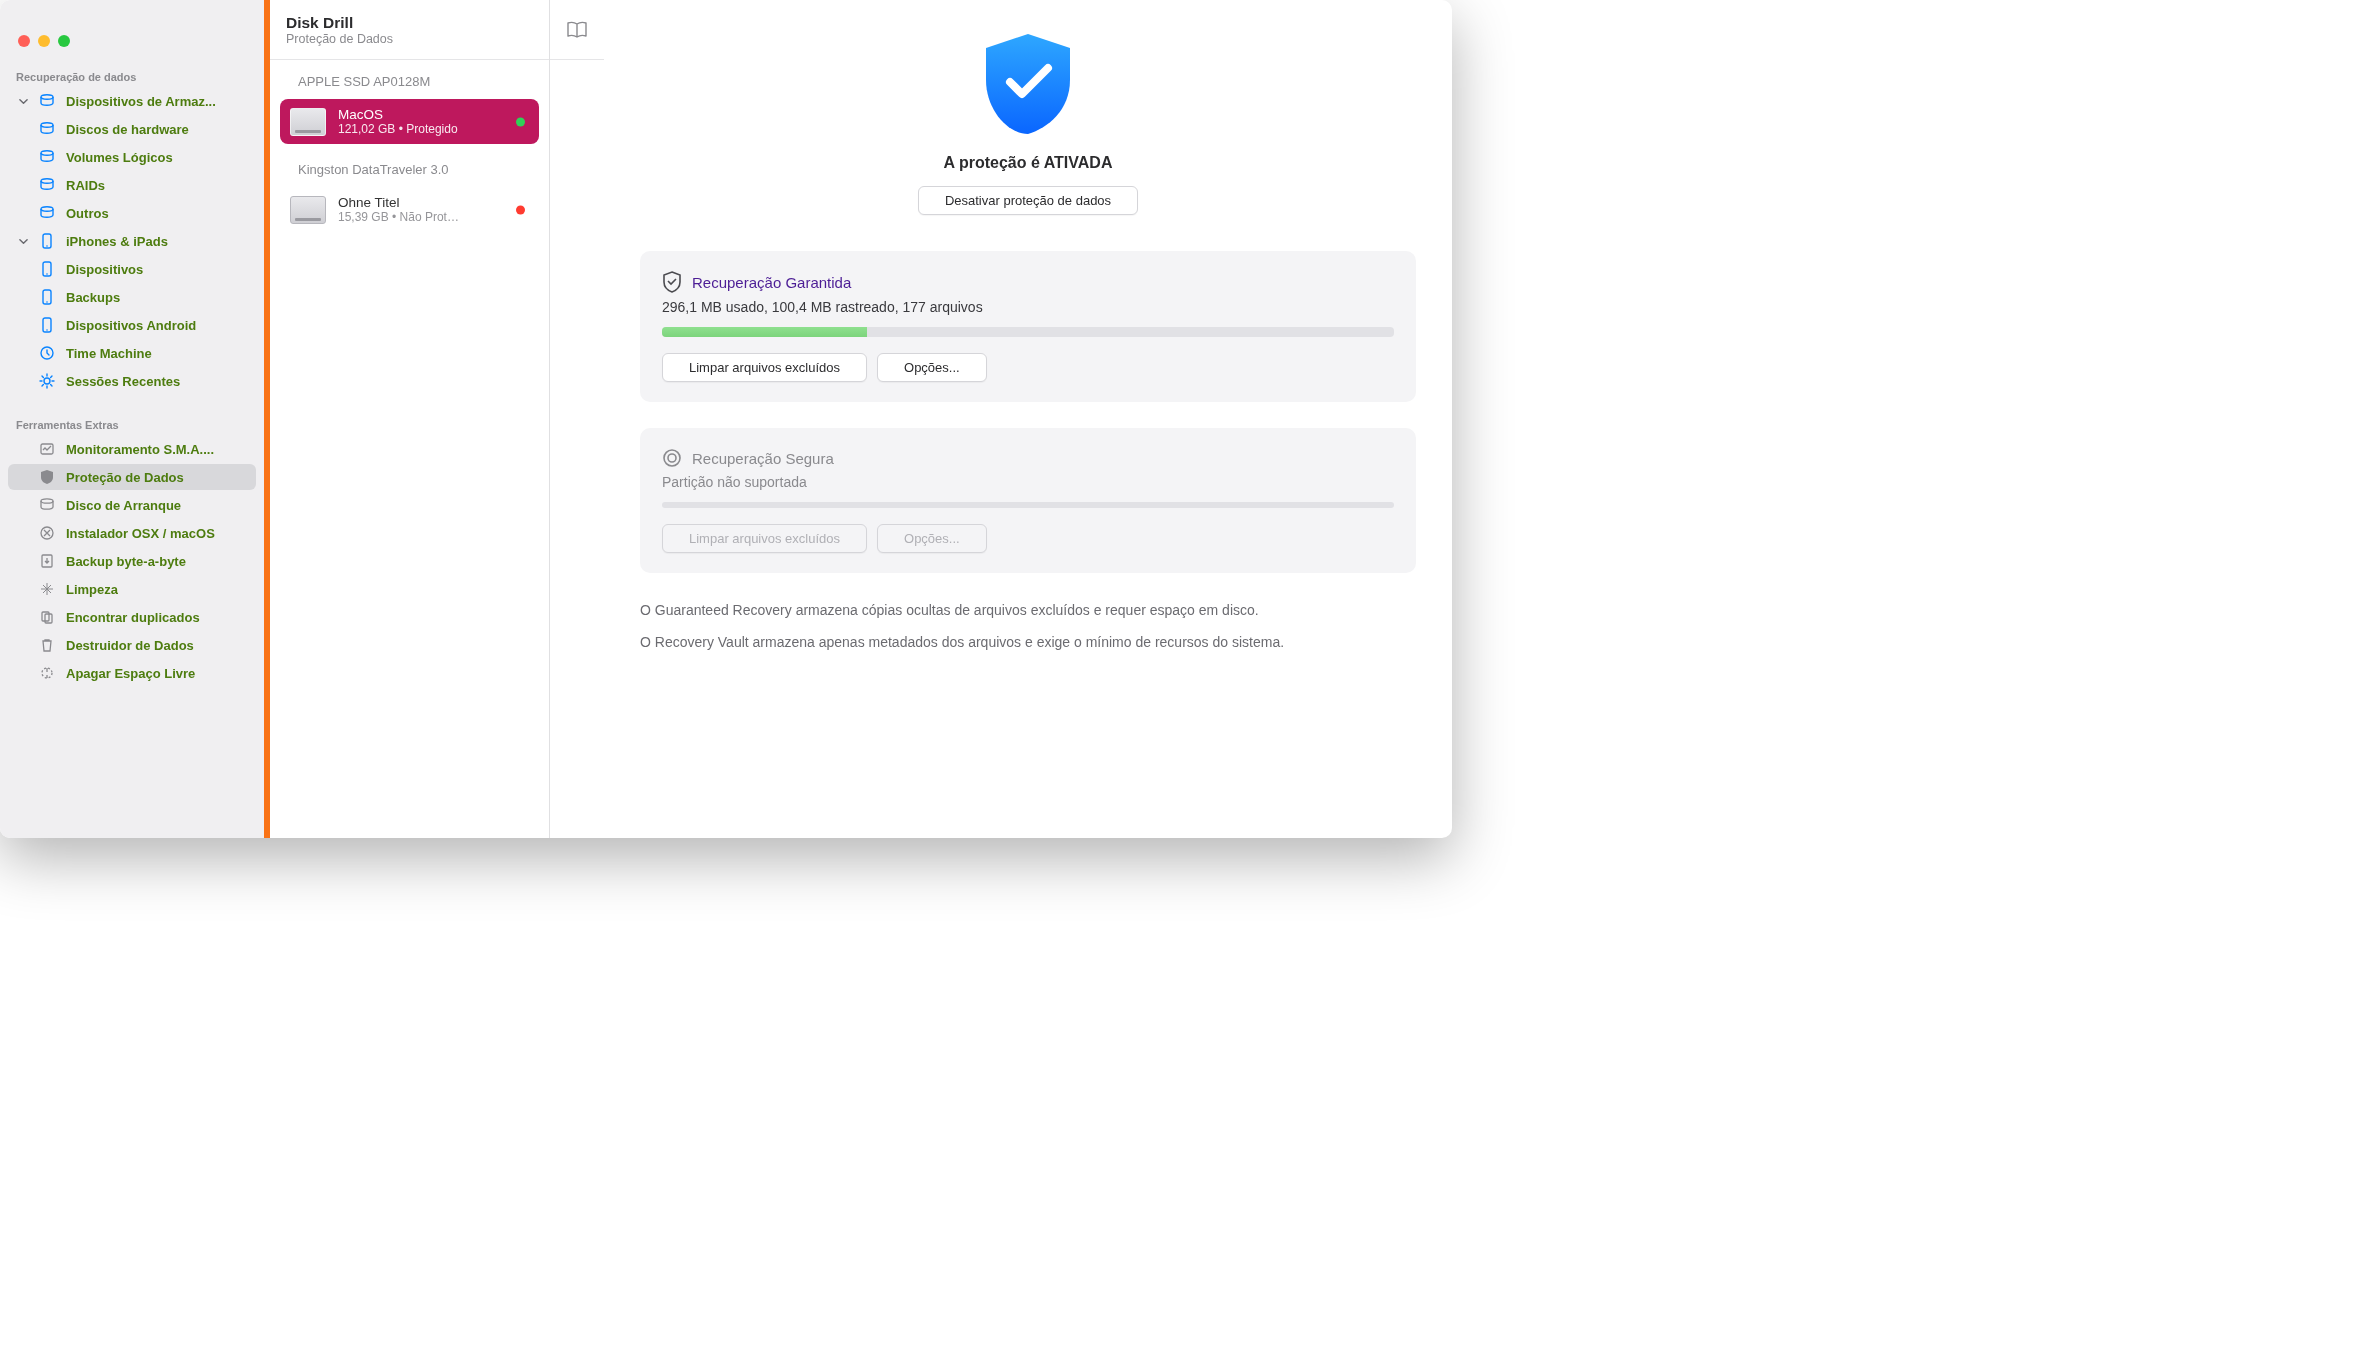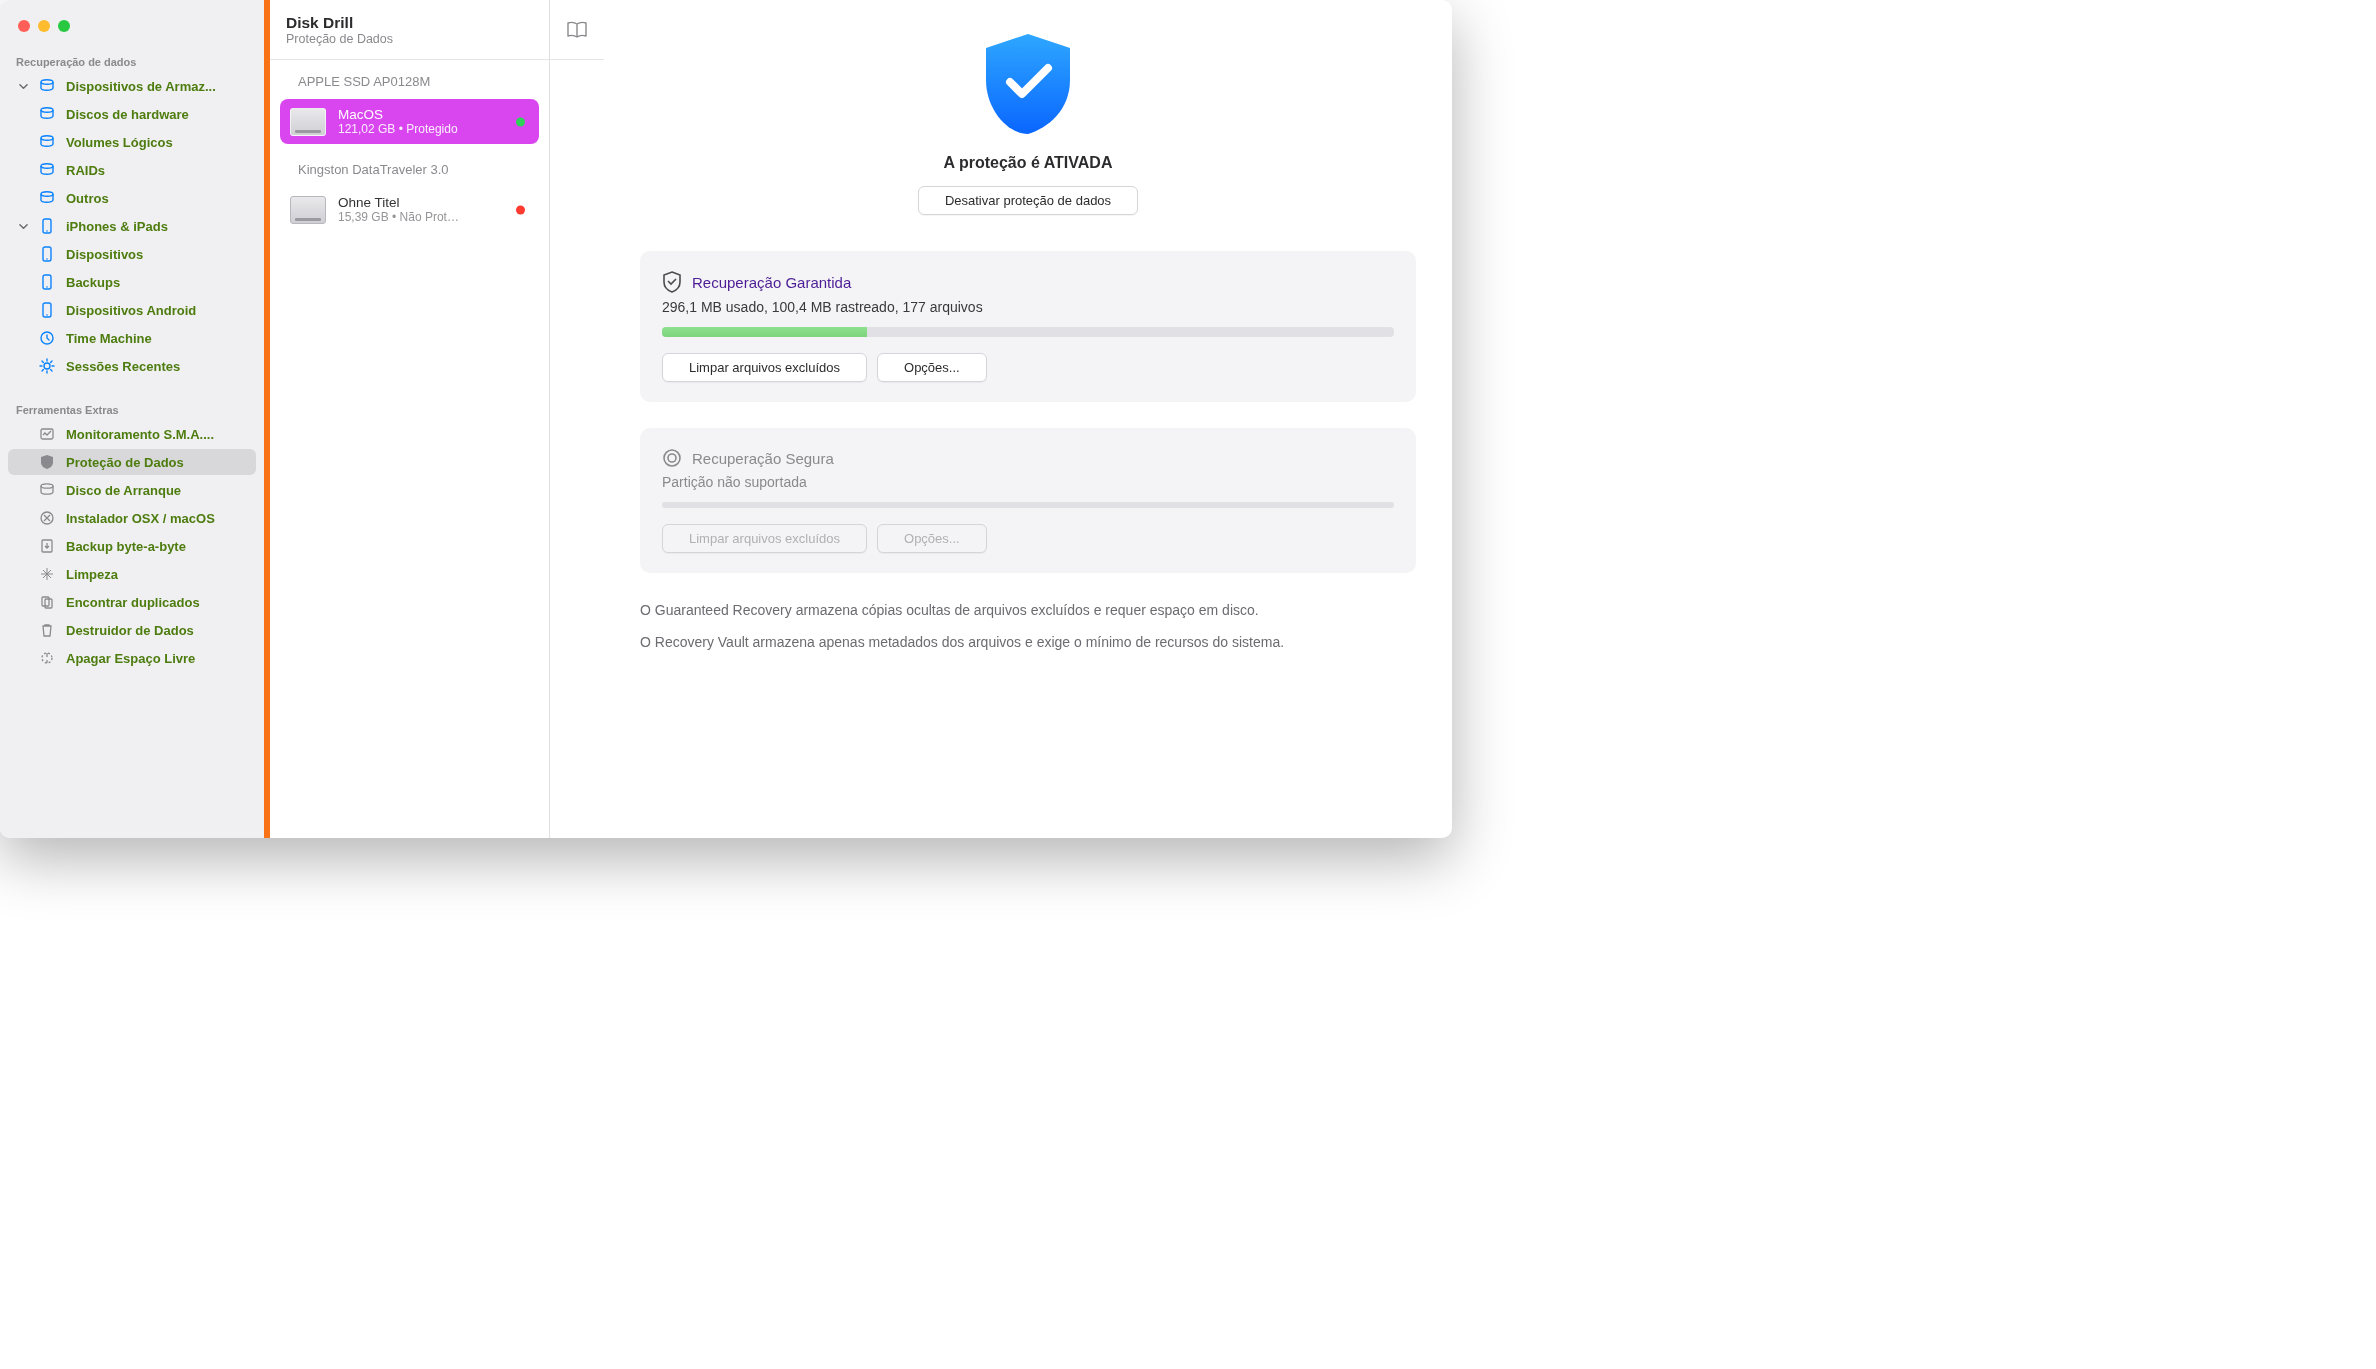--- a/index.html
+++ b/index.html
@@ -18,21 +18,21 @@
   background: #fff;
   border-radius: 10px;
   overflow: hidden;
   box-shadow: 0 20px 60px rgba(0,0,0,0.3);
 }
 .sidebar {
   width: 264px;
   background: #f0eff1;
   display: flex;
   flex-direction: column;
-  padding-top: 10px;
+  padding-top: 25px;
 }
 .traffic-lights {
   display: flex;
   gap: 8px;
   padding: 10px 0 18px 18px;
 }
 .traffic-light {
   width: 12px; height: 12px; border-radius: 50%;
 }
 .tl-close { background: #ff5f57; }
@@ -118,21 +118,21 @@
 .part-item {
   display: flex;
   align-items: center;
   gap: 12px;
   margin: 4px 10px;
   padding: 8px 10px;
   border-radius: 8px;
   position: relative;
 }
 .part-item.selected {
-  background: #d946ef;
+  background: #be185d;
   color: #fff;
 }
 .part-item .drive-icon {
   width: 36px; height: 28px;
   border-radius: 3px;
   background: linear-gradient(#e9e9ec, #cfcfd4);
   border: 1px solid #b7b7bd;
   position: relative;
 }
 .part-item .drive-icon::after {

